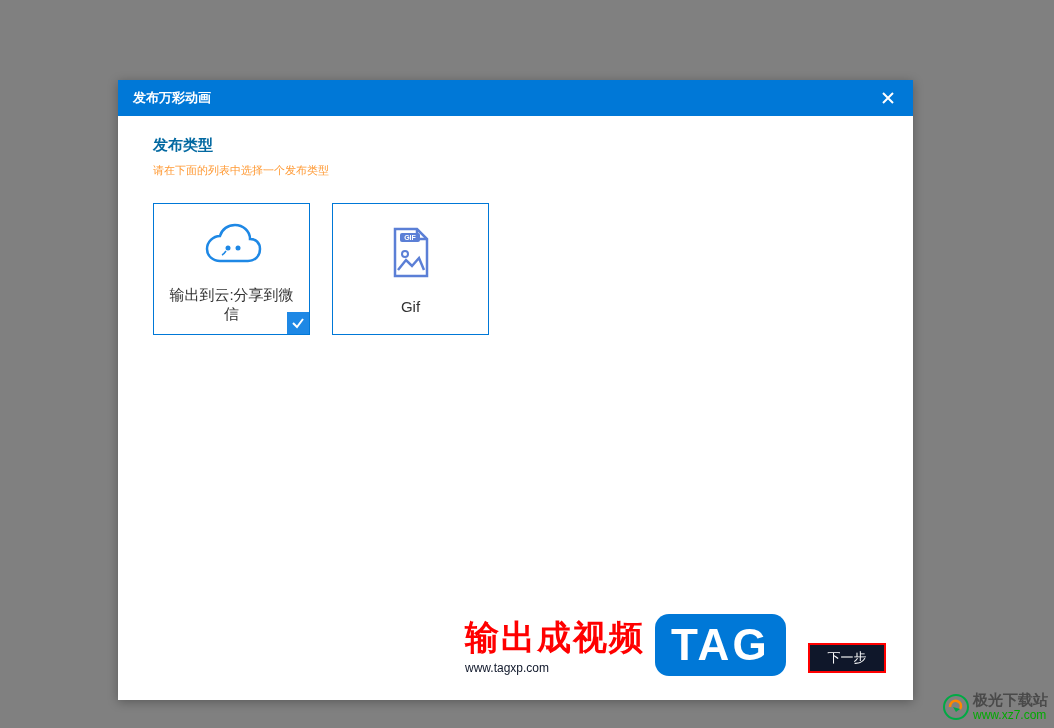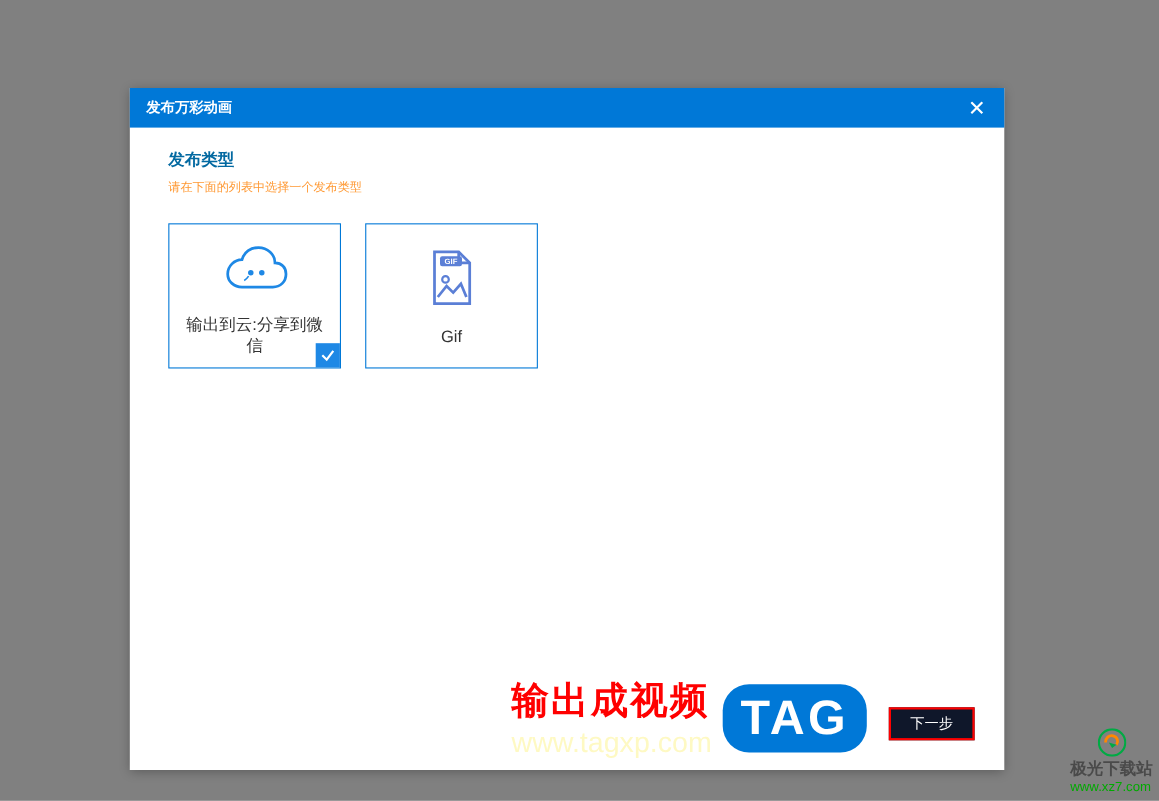--- a/index.html
+++ b/index.html
@@ -158,42 +158,41 @@
     }
     
     .wm1-title {
       font-size: 34px;
       font-weight: bold;
       color: #ff0000;
       letter-spacing: 2px;
     }
     
     .wm1-url {
-      font-size: 26px;
-      color: #fef9c3;
+      font-size: 12px;
+      color: #0f172a;
     }
     
     .wm1-tag {
       background: #0078d7;
       color: #fff;
       font-size: 44px;
       font-weight: bold;
       padding: 6px 16px;
-      border-radius: 24px;
+      border-radius: 14px;
       letter-spacing: 3px;
     }
     
     .watermark-2 {
       position: absolute;
       right: 6px;
       bottom: 6px;
       display: flex;
       align-items: center;
       gap: 4px;
-      flex-direction: column;
     }
     
     .wm2-logo {
       width: 26px;
       height: 26px;
     }
     
     .wm2-text {
       display: flex;
       flex-direction: column;

